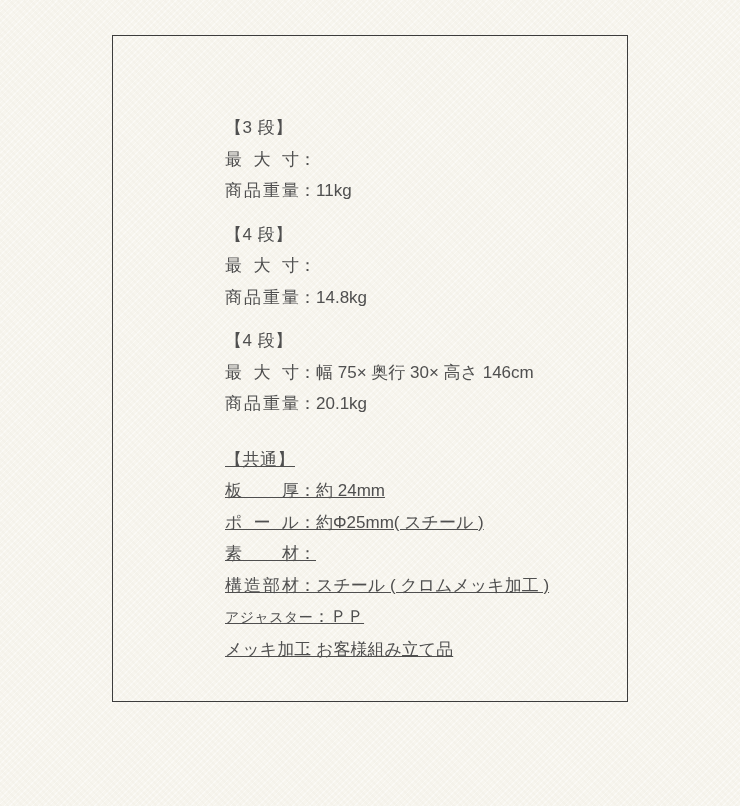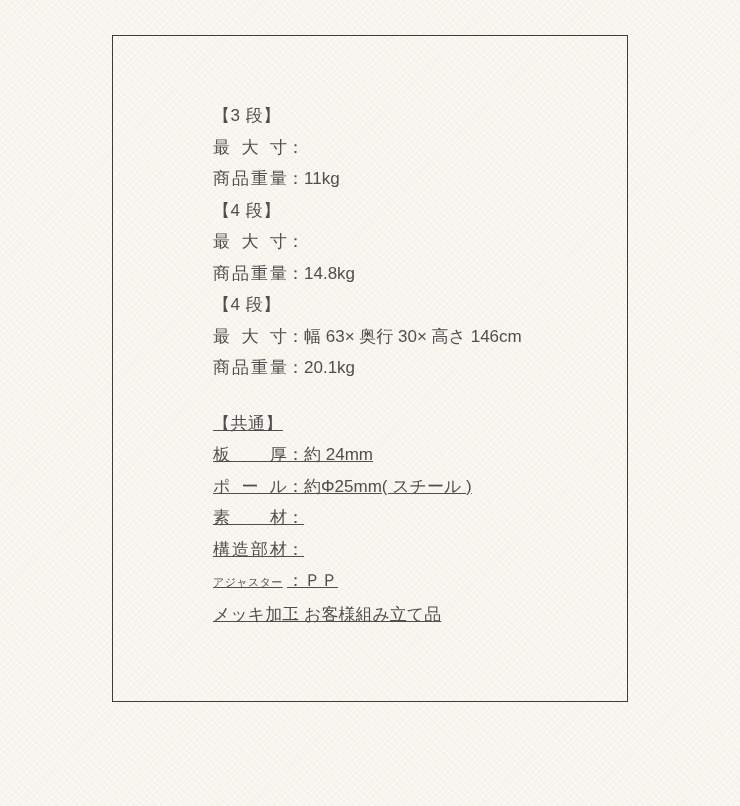--- a/index.html
+++ b/index.html
@@ -22,21 +22,21 @@
   .spec-panel {
     position: absolute;
     left: 112px;
     top: 35px;
     width: 516px;
     height: 667px;
     box-sizing: border-box;
     border: 1px solid #3c3c3c;
     padding: 64px 30px 0 100px;
   }
-  .spec-section { margin: 0; }
+  .spec-section { margin: 12px; }
   .spec-section.gap-above { margin-top: 24px; text-decoration: underline; }
   .section-heading {
     font-size: 17px;
     line-height: 31.5px;
     white-space: pre;
     letter-spacing: 0.5px;
   }
   .spec-row {
     display: flex;
     align-items: baseline;
@@ -47,21 +47,21 @@
   .row-label {
     display: inline-block;
     width: 74px;
     flex: 0 0 auto;
     text-align: justify;
     text-align-last: justify;
   }
   .row-label.small {
     width: auto;
     min-width: 74px;
-    font-size: 11px;
+    font-size: 14px;
     letter-spacing: 0.4px;
     text-align: right;
     text-align-last: left;
   }
   .row-sep { flex: 0 0 auto; }
   .row-value { flex: 0 0 auto; }
 </style>
 </head>
 <body>
 
@@ -83,40 +83,40 @@
       <span class="row-label">最 大 寸</span><span class="row-sep">：</span>
     </div>
     <div class="spec-row">
       <span class="row-label">商品重量</span><span class="row-sep">：</span><span class="row-value">14.8kg</span>
     </div>
   </div>
 
   <div class="spec-section">
     <div class="section-heading">【4 段】</div>
     <div class="spec-row">
-      <span class="row-label">最 大 寸</span><span class="row-sep">：</span><span class="row-value">幅 63× 奥行 30× 高さ 146cm</span>
+      <span class="row-label">最 大 寸</span><span class="row-sep">：</span><span class="row-value">幅 75× 奥行 30× 高さ 146cm</span>
     </div>
     <div class="spec-row">
       <span class="row-label">商品重量</span><span class="row-sep">：</span><span class="row-value">20.1kg</span>
     </div>
   </div>
 
   <div class="spec-section gap-above">
     <div class="section-heading">【共通】</div>
     <div class="spec-row">
       <span class="row-label">板 厚</span><span class="row-sep">：</span><span class="row-value">約 24mm</span>
     </div>
     <div class="spec-row">
       <span class="row-label">ポ ー ル</span><span class="row-sep">：</span><span class="row-value">約Φ25mm( スチール )</span>
     </div>
     <div class="spec-row">
       <span class="row-label">素 材</span><span class="row-sep">：</span>
     </div>
     <div class="spec-row">
-      <span class="row-label">構造部材</span><span class="row-sep">：</span>
+      <span class="row-label">構造部材</span><span class="row-sep">：</span><span class="row-value">スチール ( クロムメッキ加工 )</span>
     </div>
     <div class="spec-row">
       <span class="row-label small">アジャスター</span><span class="row-sep">：</span><span class="row-value">ＰＰ</span>
     </div>
     <div class="spec-row">
       <span class="row-label">メッキ加工</span><span class="row-sep">：</span><span class="row-value">お客様組み立て品</span>
     </div>
   </div>
 
 </div>

